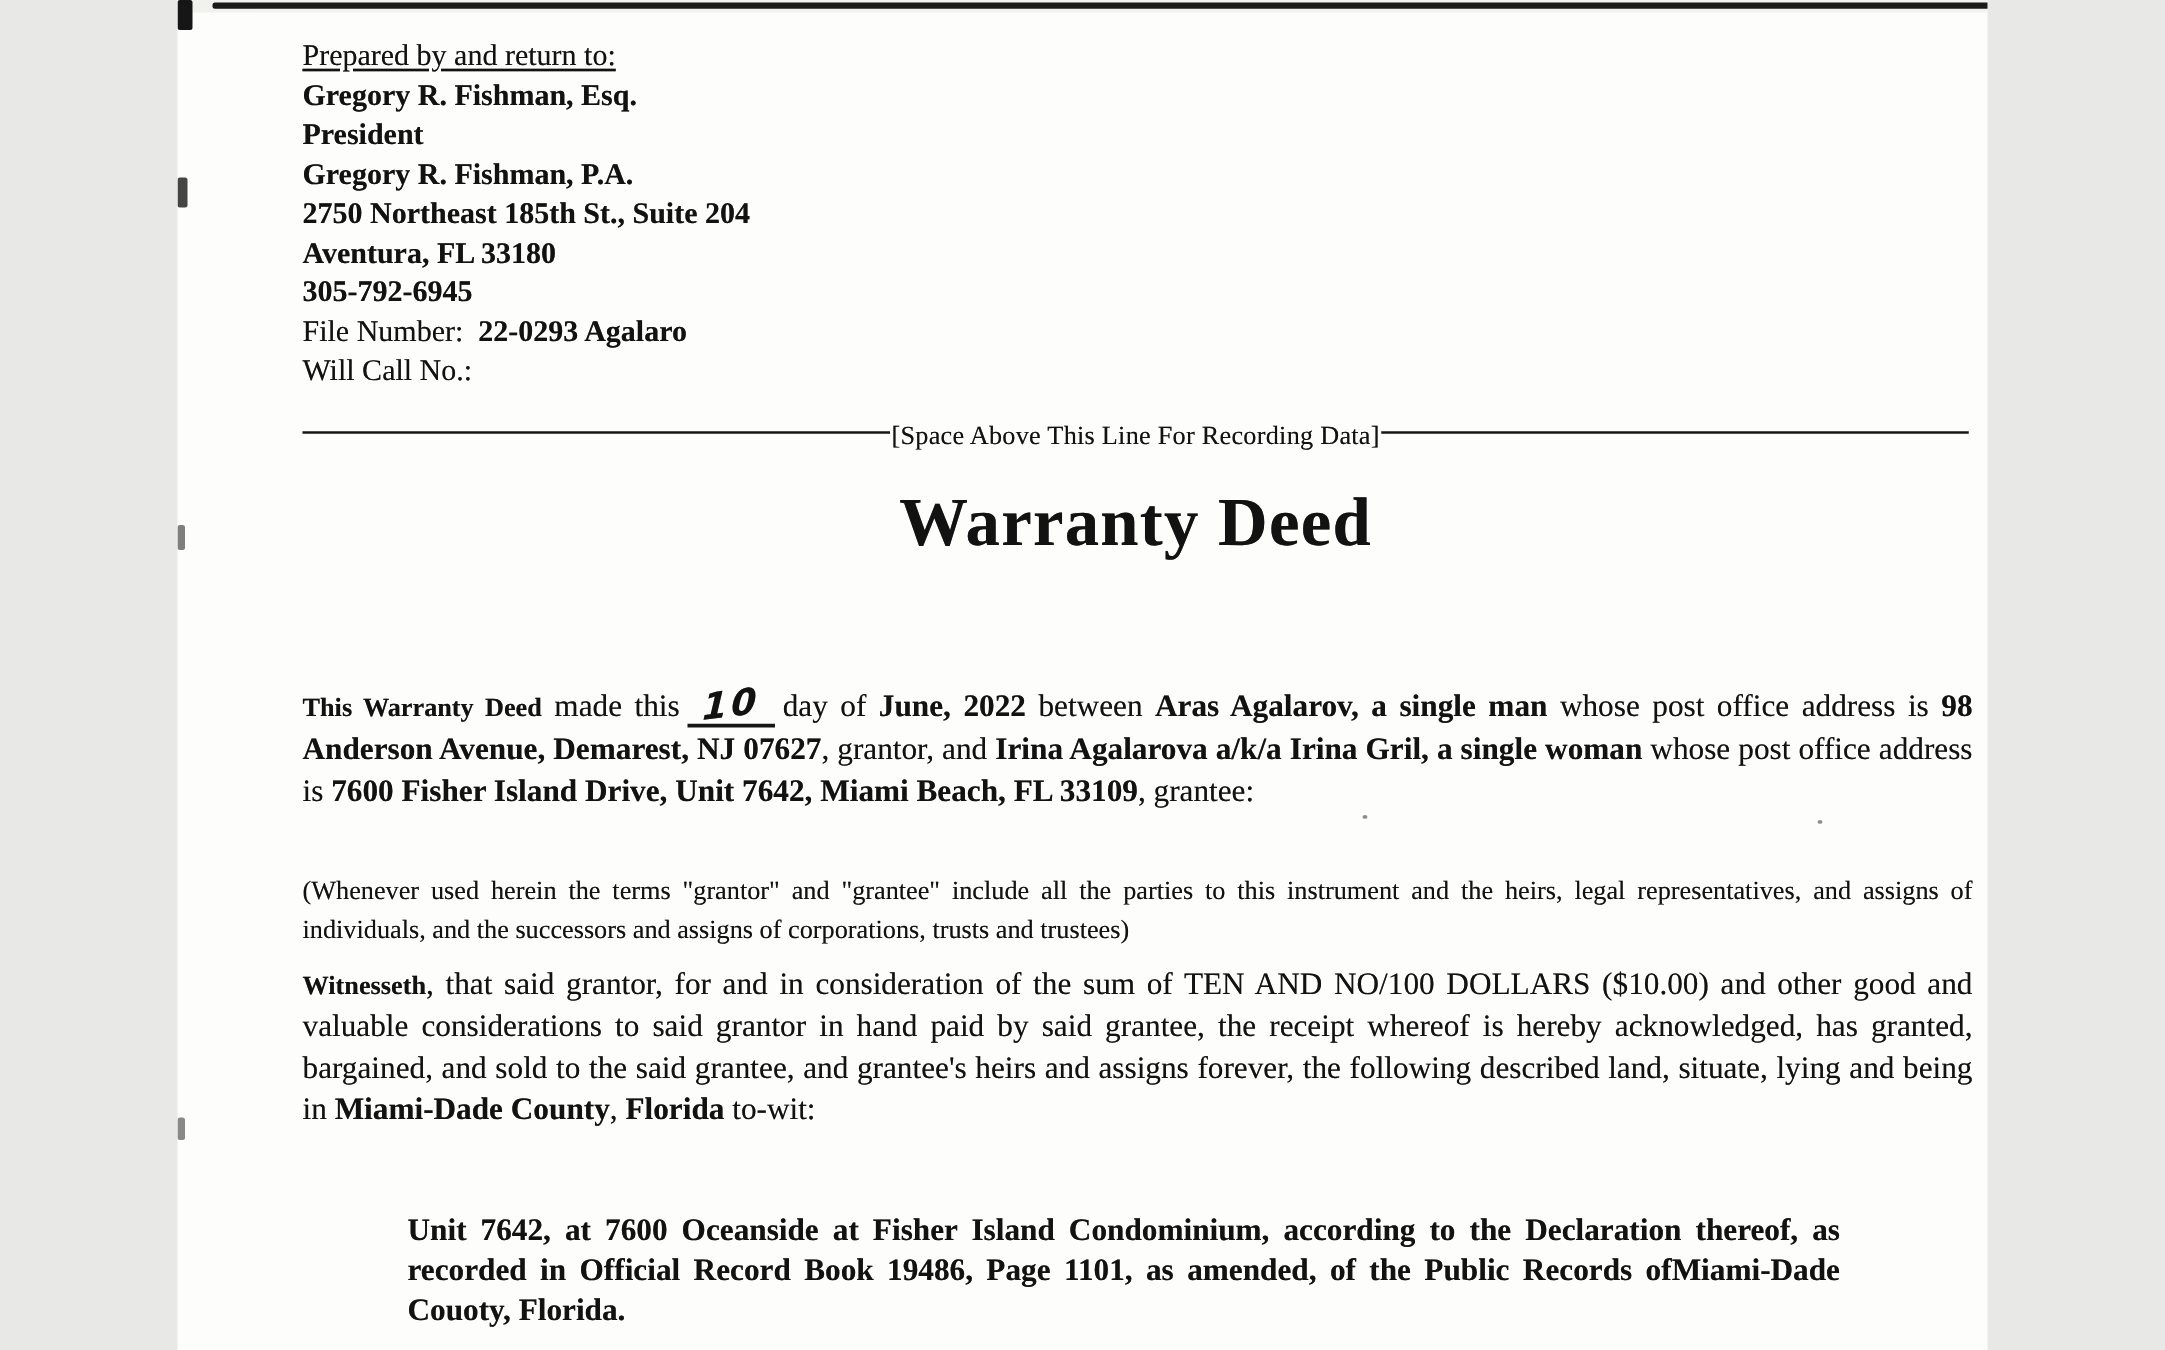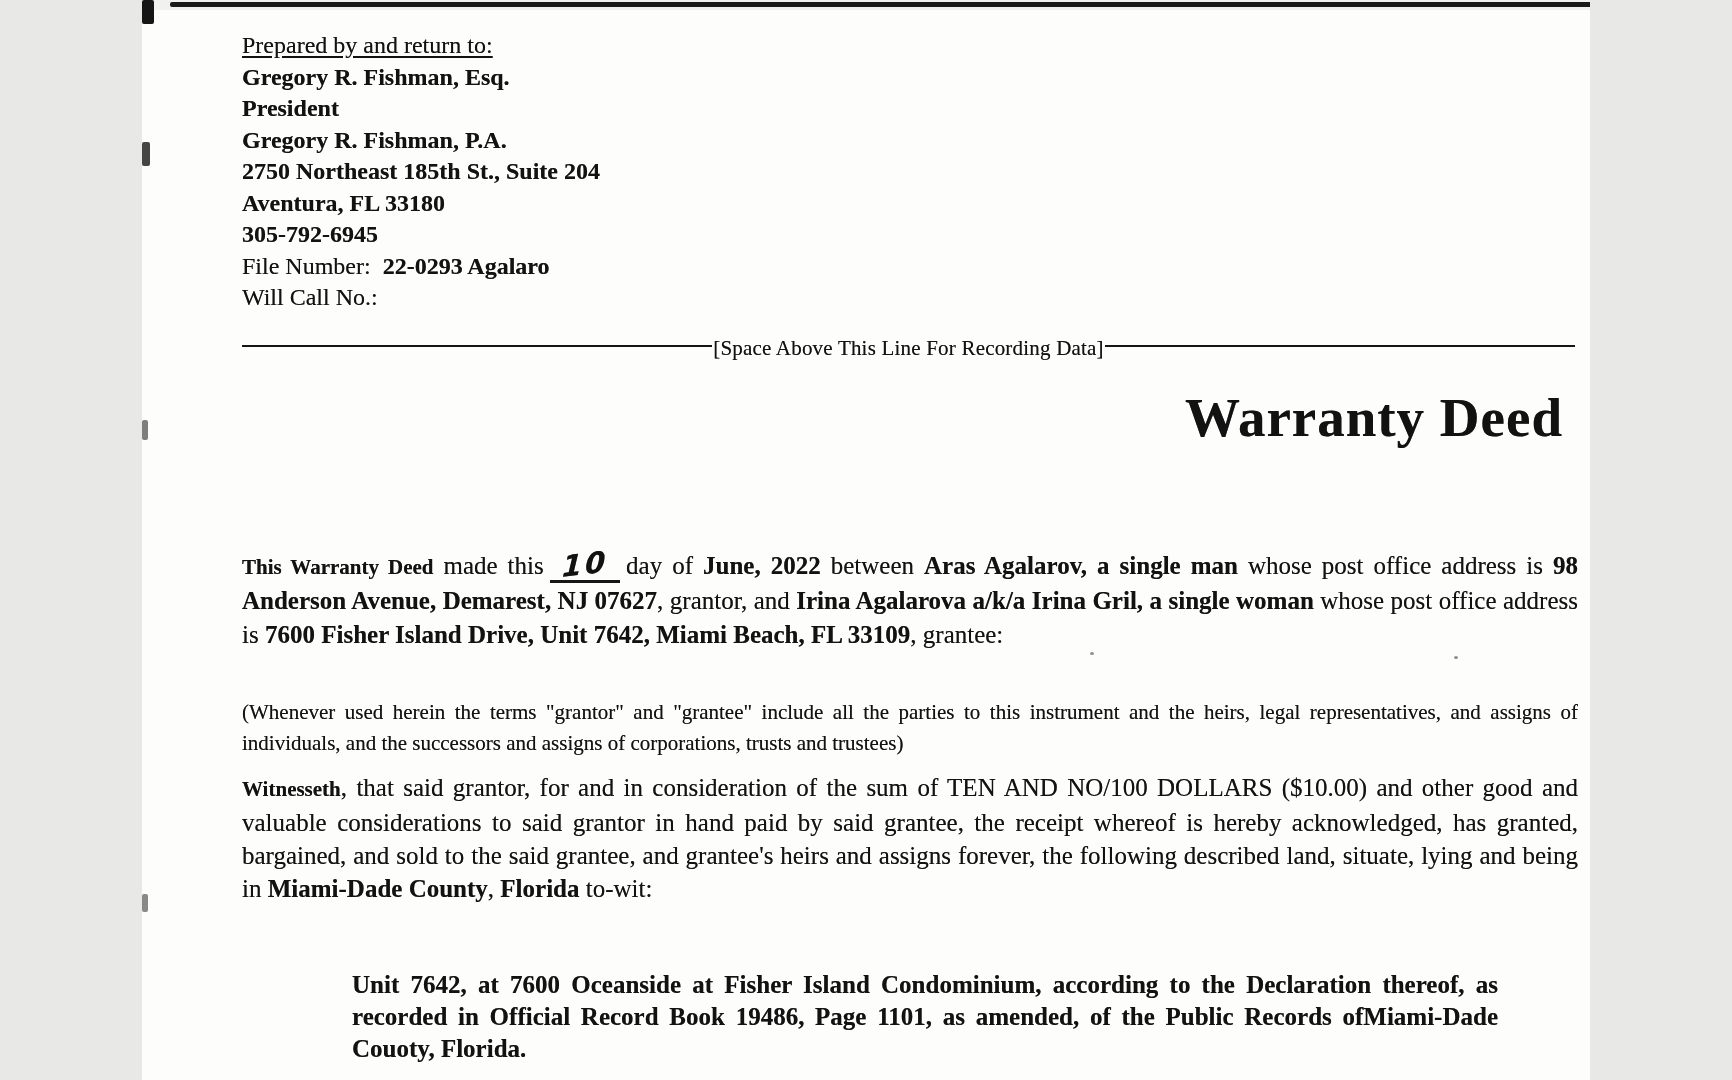--- a/index.html
+++ b/index.html
@@ -34,31 +34,31 @@
     position:absolute;left:100px;top:332px;width:1333px;height:28px;
     display:flex;align-items:center;
   }
   .recording-line{flex:1 1 0;height:0;border-bottom:2px solid #161616;margin-bottom:1px;}
   .recording-label{
     flex:0 0 auto;font-size:21px;line-height:24px;padding:0 1px;
     position:relative;top:2px;letter-spacing:.2px;
   }
 
   .deed-title{
-    position:absolute;left:88px;top:386px;width:1333px;
-    text-align:right;font-size:55px;font-weight:bold;letter-spacing:1px;
+    position:absolute;left:100px;top:386px;width:1333px;
+    text-align:center;font-size:55px;font-weight:bold;letter-spacing:1px;
     margin:0;
   }
 
   .para{position:absolute;left:100px;width:1336px;text-align:justify;}
   .p-opening{top:524px;font-size:25px;line-height:34px;}
   .p-paren{top:676px;font-size:21px;line-height:31px;}
   .p-witness{top:746px;font-size:25px;line-height:33px;}
   .p-legal{
-    top:944px;left:210px;width:1146px;
+    top:944px;left:184px;width:1146px;
     font-size:25px;line-height:32px;font-weight:bold;
   }
 
   .lead{font-size:21px;font-weight:bold;}
 
   
   .hand-line{
     display:inline-block;border-bottom:3px solid #161616;
     padding:0 12px 1px 12px;margin:0 6px;line-height:1;vertical-align:baseline;
   }

